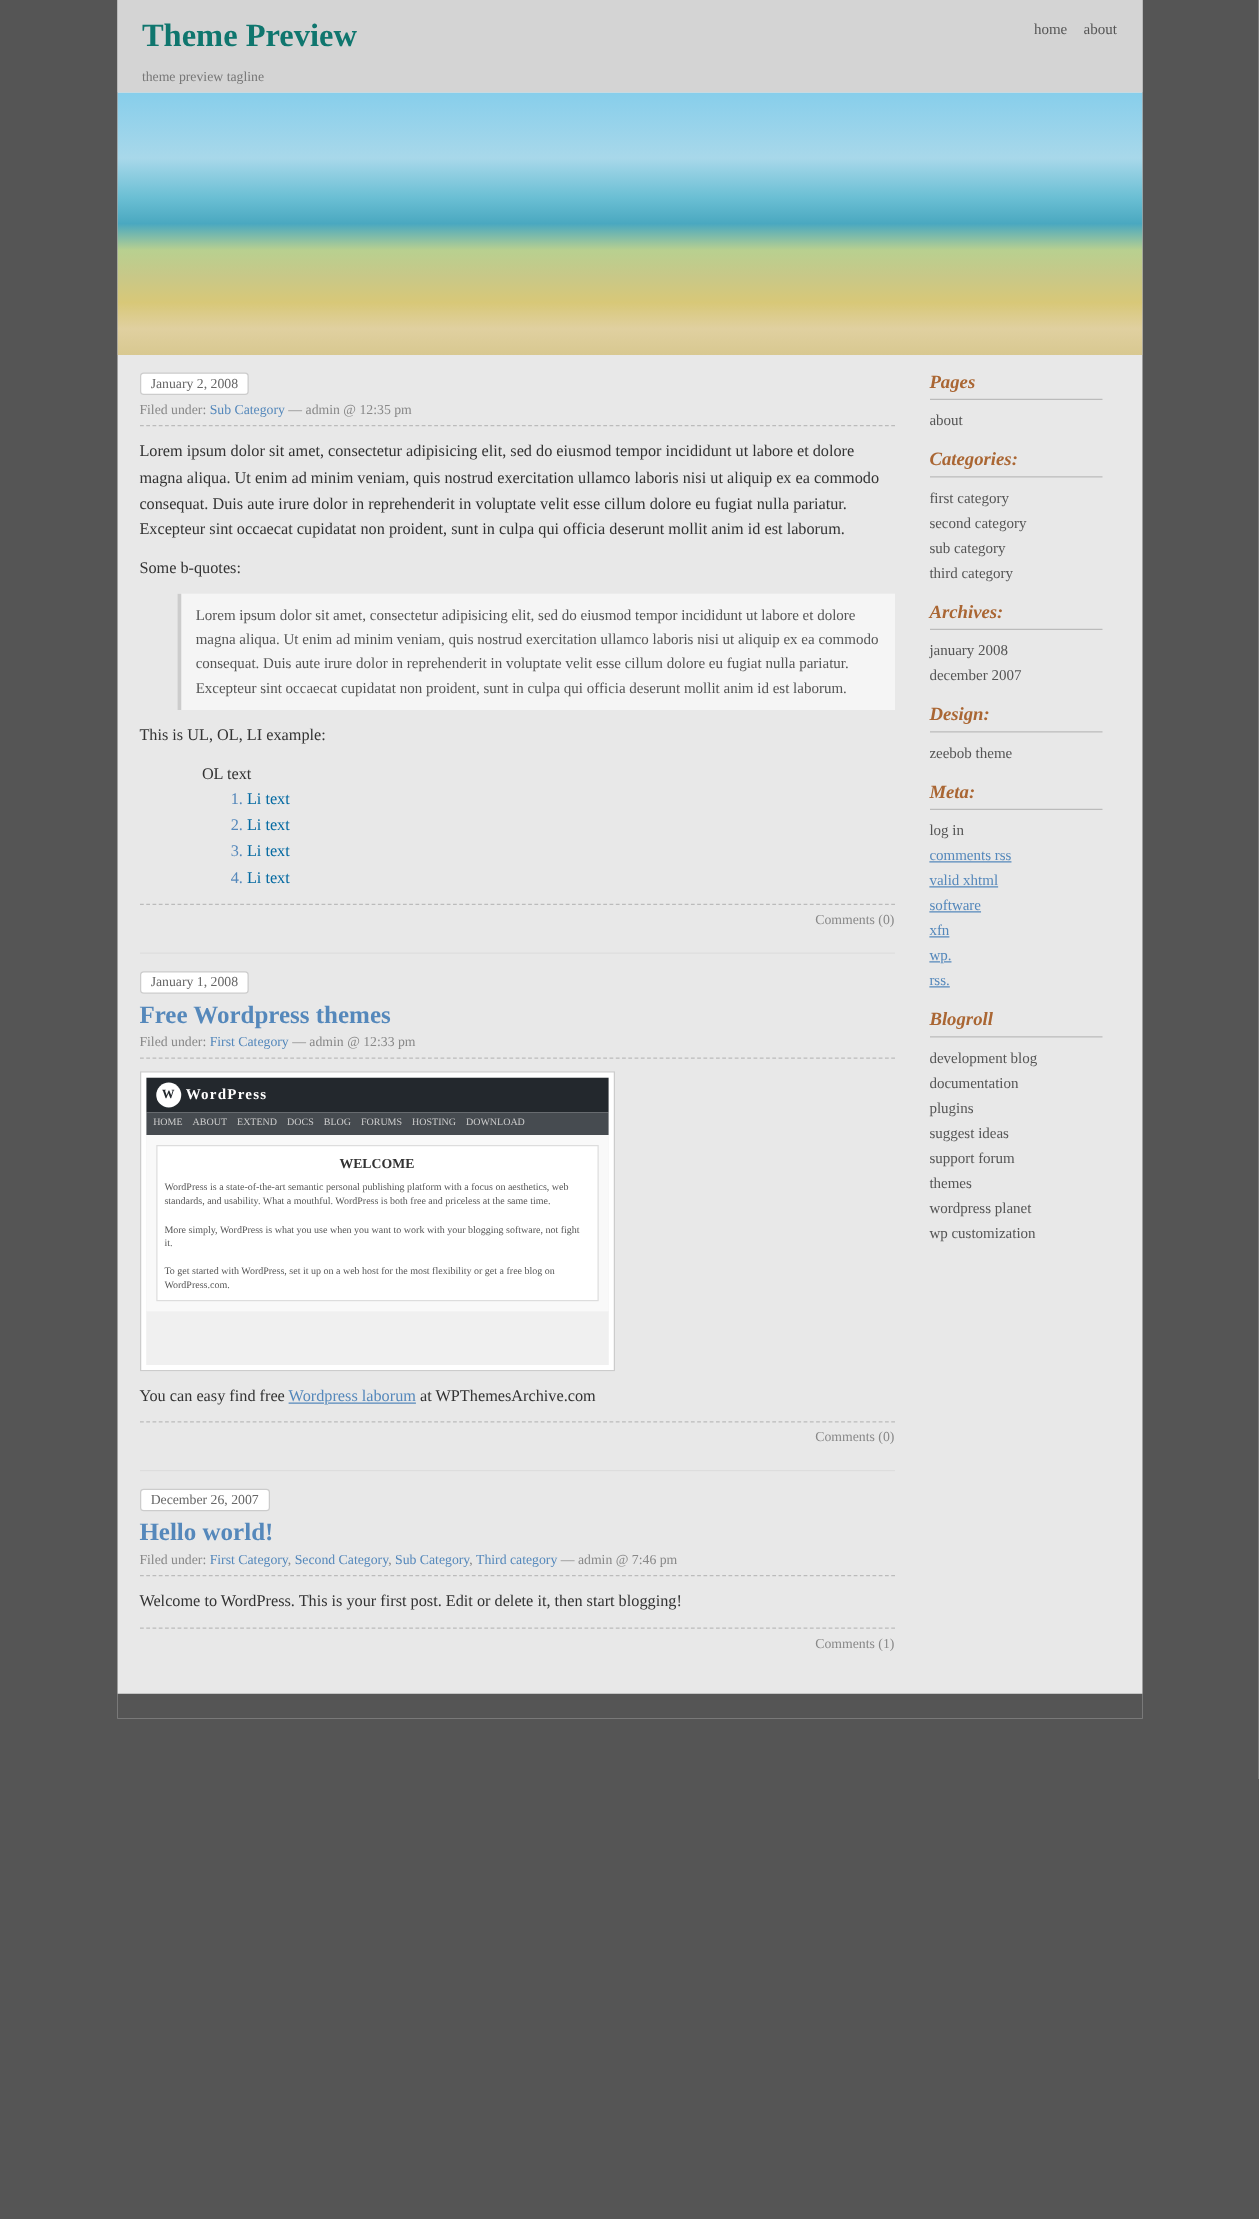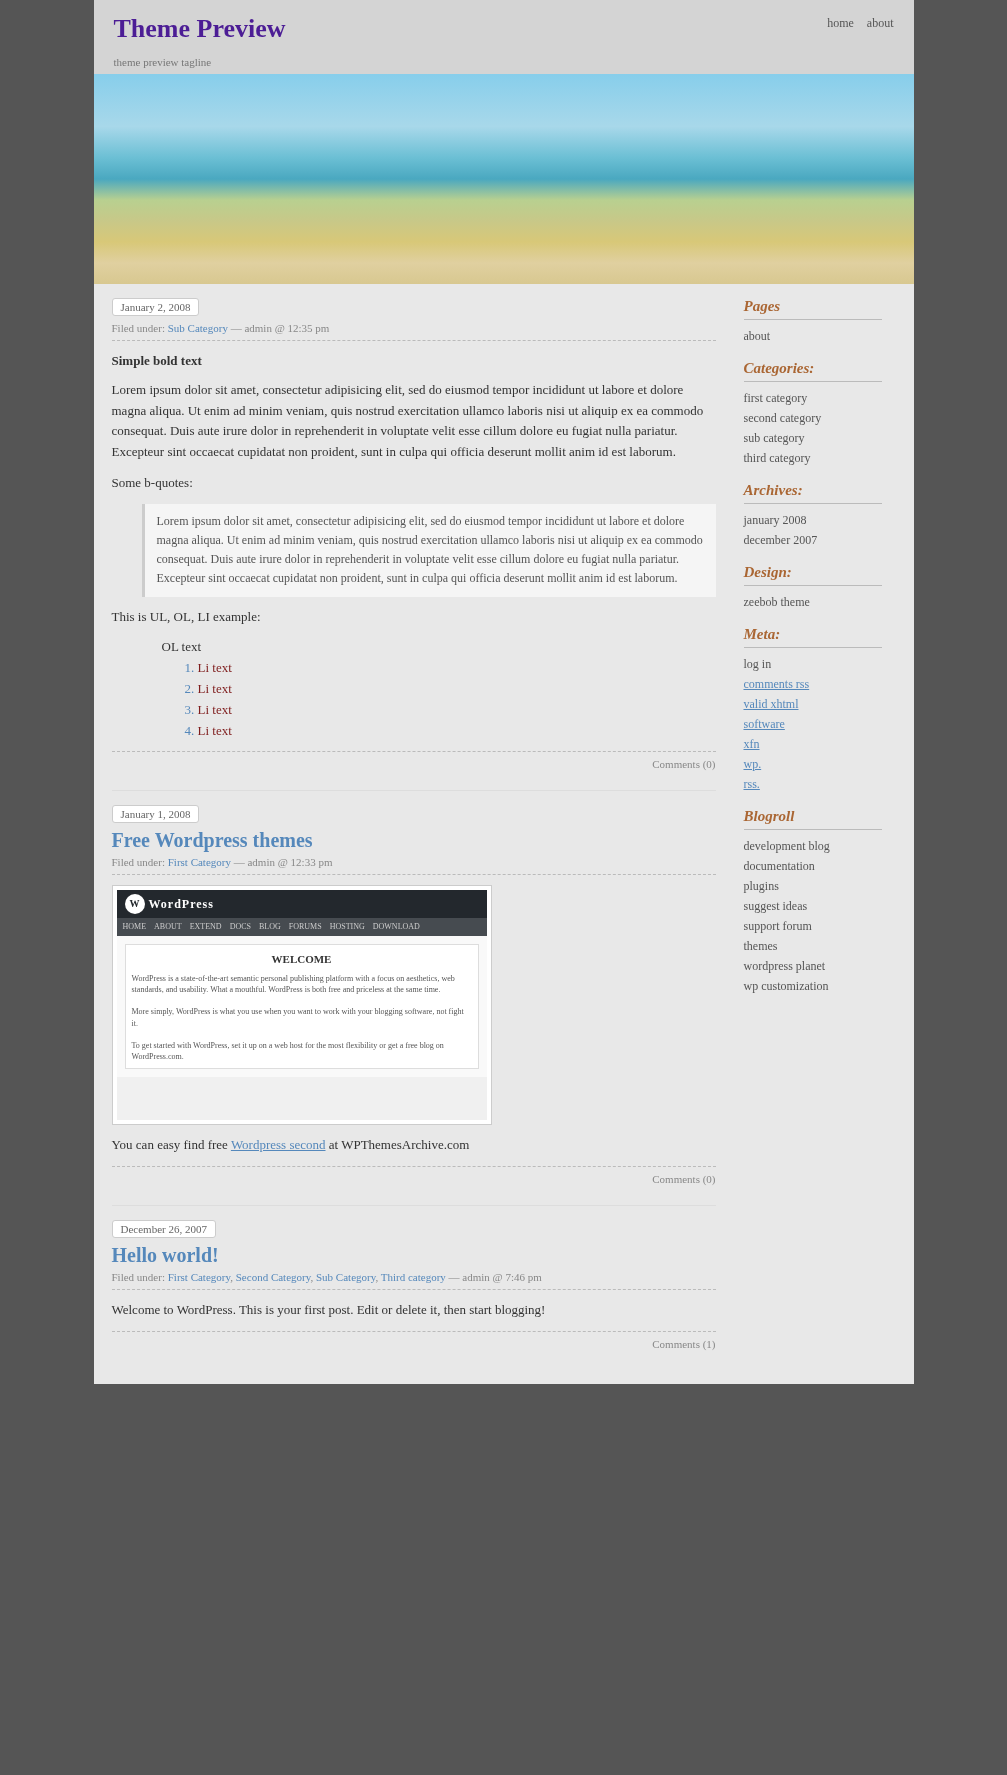--- a/index.html
+++ b/index.html
@@ -16,21 +16,21 @@
     }
     
     #header {
       background: #d4d4d4;
       padding: 14px 20px 6px 20px;
       position: relative;
     }
     #header h1 {
       font-size: 26px;
       font-weight: bold;
-      color: #4c1d95;
+      color: #0f766e;
       font-family: Georgia, serif;
     }
     #header .tagline {
       font-size: 11px;
       color: #777;
       margin-top: 12px;
     }
     #nav {
       position: absolute;
       top: 16px;
@@ -273,21 +273,21 @@
     }
     .divider {
       border: none;
       border-top: 1px solid #ddd;
       margin: 14px 0;
     }
     .ul-text { margin-left: 20px; }
     .ul-text li { list-style: disc; margin-bottom: 2px; }
     .ol-nested { margin-left: 36px; }
     .ol-nested li { list-style: decimal; color: #5588bb; }
-    .ol-nested li span { color: #7f1d1d; font-family: Liberation Serif, serif; }
+    .ol-nested li span { color: #0369a1; font-family: Liberation Serif, serif; }
   </style>
 </head>
 <body>
 
 <div id="wrapper">
 
   <div id="header">
     <h1>Theme Preview</h1>
     <div class="tagline">theme preview tagline</div>
     <nav id="nav">
@@ -303,21 +303,20 @@
   <div id="main-layout">
     <div id="content">
 
       <div class="post">
         <span class="post-date">January 2, 2008</span>
         <div class="post-meta">
           Filed under: <a href="#">Sub Category</a>
           — <span>admin @ 12:35 pm</span>
         </div>
         <div class="post-content">
-          <span class="bold-text">Simple bold text</span>
           <p>Lorem ipsum dolor sit amet, consectetur adipisicing elit, sed do eiusmod tempor incididunt ut labore et dolore magna aliqua. Ut enim ad minim veniam, quis nostrud exercitation ullamco laboris nisi ut aliquip ex ea commodo consequat. Duis aute irure dolor in reprehenderit in voluptate velit esse cillum dolore eu fugiat nulla pariatur. Excepteur sint occaecat cupidatat non proident, sunt in culpa qui officia deserunt mollit anim id est laborum.</p>
           <p>Some b-quotes:</p>
           <blockquote>Lorem ipsum dolor sit amet, consectetur adipisicing elit, sed do eiusmod tempor incididunt ut labore et dolore magna aliqua. Ut enim ad minim veniam, quis nostrud exercitation ullamco laboris nisi ut aliquip ex ea commodo consequat. Duis aute irure dolor in reprehenderit in voluptate velit esse cillum dolore eu fugiat nulla pariatur. Excepteur sint occaecat cupidatat non proident, sunt in culpa qui officia deserunt mollit anim id est laborum.</blockquote>
           <p>This is UL, OL, LI example:</p>
           <div style="margin-left:30px;">
             <div style="margin-left:20px;">
               <span style="font-size:13px;">OL text</span>
               <ol class="ol-nested">
                 <li><span>Li text</span></li>
                 <li><span>Li text</span></li>
@@ -367,21 +366,21 @@
                   <div class="wp-welcome-text">
                     WordPress is a state-of-the-art semantic personal publishing platform with a focus on aesthetics, web standards, and usability. What a mouthful. WordPress is both free and priceless at the same time.<br><br>
                     More simply, WordPress is what you use when you want to work with your blogging software, not fight it.<br><br>
                     To get started with WordPress, set it up on a web host for the most flexibility or get a free blog on WordPress.com.
                   </div>
                 </div>
               </div>
             </div>
           </div>
           <p>
-            <span>You can easy find free </span><a href="#" class="inline-link">Wordpress second</a><span> at WPThemesArchive.com</span>
+            <span>You can easy find free </span><a href="#" class="inline-link">Wordpress laborum</a><span> at WPThemesArchive.com</span>
           </p>
         </div>
         <div class="post-footer">
           <a href="#">Comments (0)</a>
         </div>
       </div>
 
       <hr class="divider">
 
       <div class="post">

